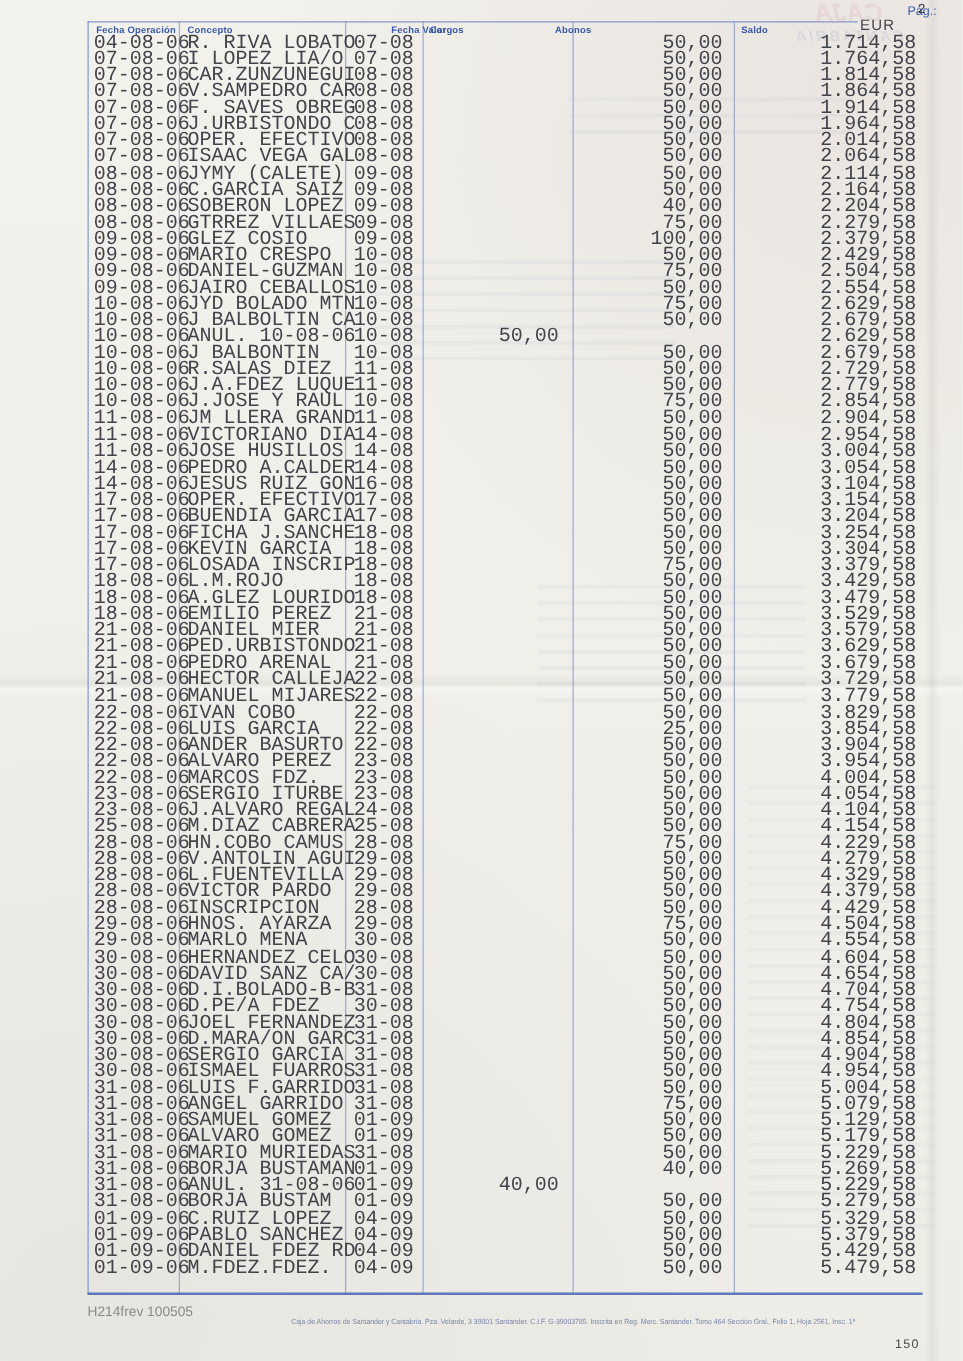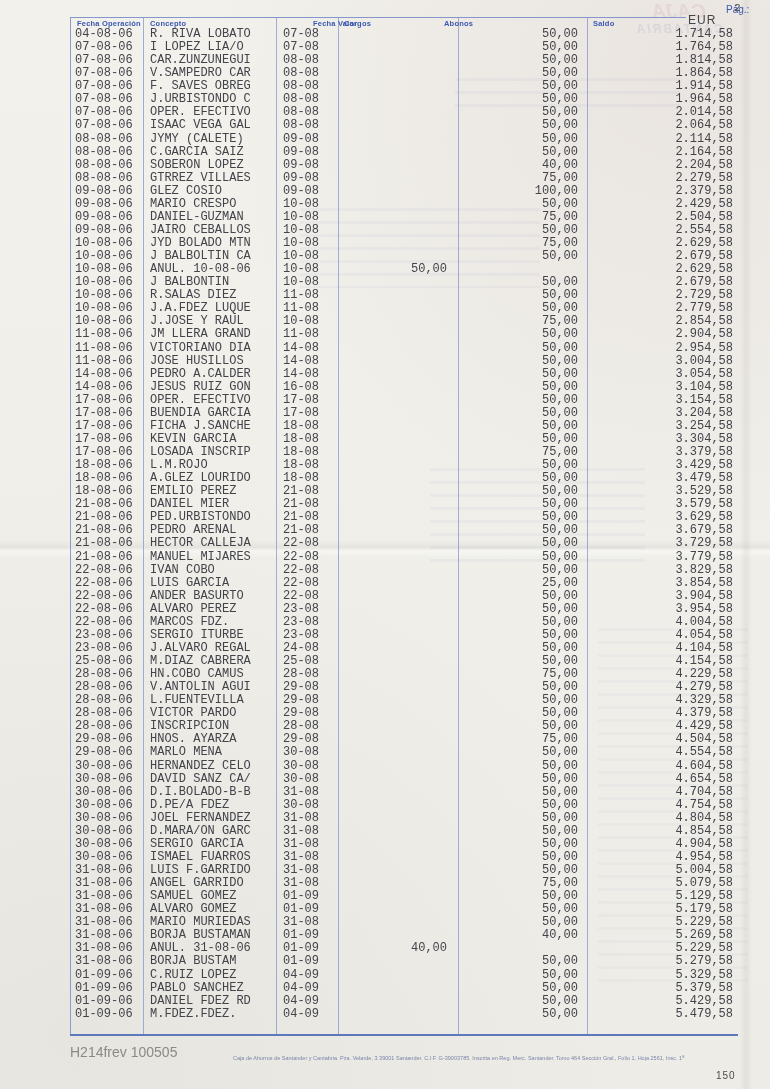--- a/index.html
+++ b/index.html
@@ -15,31 +15,31 @@
   .hline-top{position:absolute;left:70px;top:17px;width:616px;height:1px;background:var(--line-blue);}
   .hline-bottom{position:absolute;left:70px;top:1034px;width:668px;height:2px;background:var(--bottom-line);}
   
   .hdr{position:absolute;top:19px;font-size:7.5px;font-weight:bold;color:var(--header-blue);letter-spacing:.2px;}
   .h-fop{left:77px;} .h-con{left:150px;} .h-fv{left:283px;padding-left:30px;} .h-car{left:344px;} .h-abo{left:444px;} .h-sal{left:593px;}
   
   .pag-label{position:absolute;left:726px;top:4px;font-size:10px;font-weight:normal;color:var(--header-blue);}
   .pag-val{position:absolute;left:734px;top:2px;font-family:"Liberation Mono",monospace;font-size:11px;color:var(--ink);}
   .currency{position:absolute;left:688px;top:13px;font-family:Liberation Sans, sans-serif;font-size:12px;color:var(--ink);letter-spacing:1px;}
   
-  #rows{position:absolute;left:0;top:28px;width:676px;font-family:"Liberation Mono",monospace;font-size:12px;color:var(--ink);}
+  #rows{position:absolute;left:0;top:28px;width:676px;font-family:"Liberation Mono",monospace;font-size:16px;color:var(--ink);}
   .row{position:relative;height:13.07px;}
   .cell{position:absolute;top:0;line-height:13.2px;white-space:pre;}
   .c-fop{left:75px;}
   .c-con{left:150px;}
   .c-fv{left:283px;}
   .c-car{left:330px;width:117px;text-align:right;}
   .c-abo{left:440px;width:138px;text-align:right;}
   .c-sal{left:590px;width:143px;text-align:right;}
   
-  .form-code{position:absolute;left:70px;top:1044px;font-size:14px;color:#8a8a86;}
+  .form-code{position:absolute;left:70px;top:1044px;font-size:11px;color:#8a8a86;}
   .legal{position:absolute;left:233px;top:1055px;font-size:6px;color:#7a86aa;white-space:nowrap;transform:scaleX(.92);transform-origin:left top;}
   .ref-a{position:absolute;left:653px;top:1126px;font-size:9px;color:#4a4a48;letter-spacing:1px;}
   .ref-b{position:absolute;left:716px;top:1070px;font-size:10px;color:#4a4a48;letter-spacing:1px;}
   
   .wm{position:absolute;right:6px;top:0;width:170px;transform:scaleX(-1);text-align:center;font-weight:bold;font-style:italic;pointer-events:none;}
   .wm1{font-size:20px;line-height:22px;color:rgba(178,92,108,.10);}
   .wm2{font-size:12px;line-height:14px;color:rgba(92,108,178,.12);letter-spacing:2px;}
   .bleed{position:absolute;background:repeating-linear-gradient(180deg, rgba(95,115,185,.055) 0 3px, transparent 3px 13px);pointer-events:none;}
   .b1{left:300px;top:208px;width:240px;height:80px;}
   .b2{left:430px;top:468px;width:215px;height:95px;}

